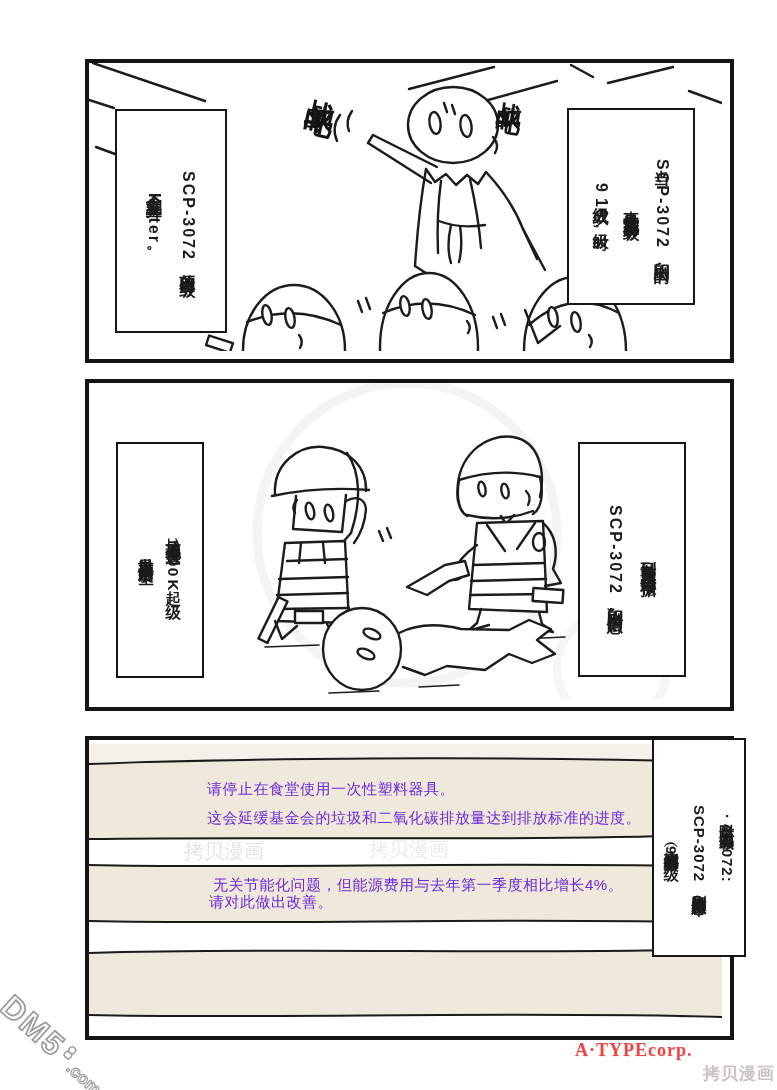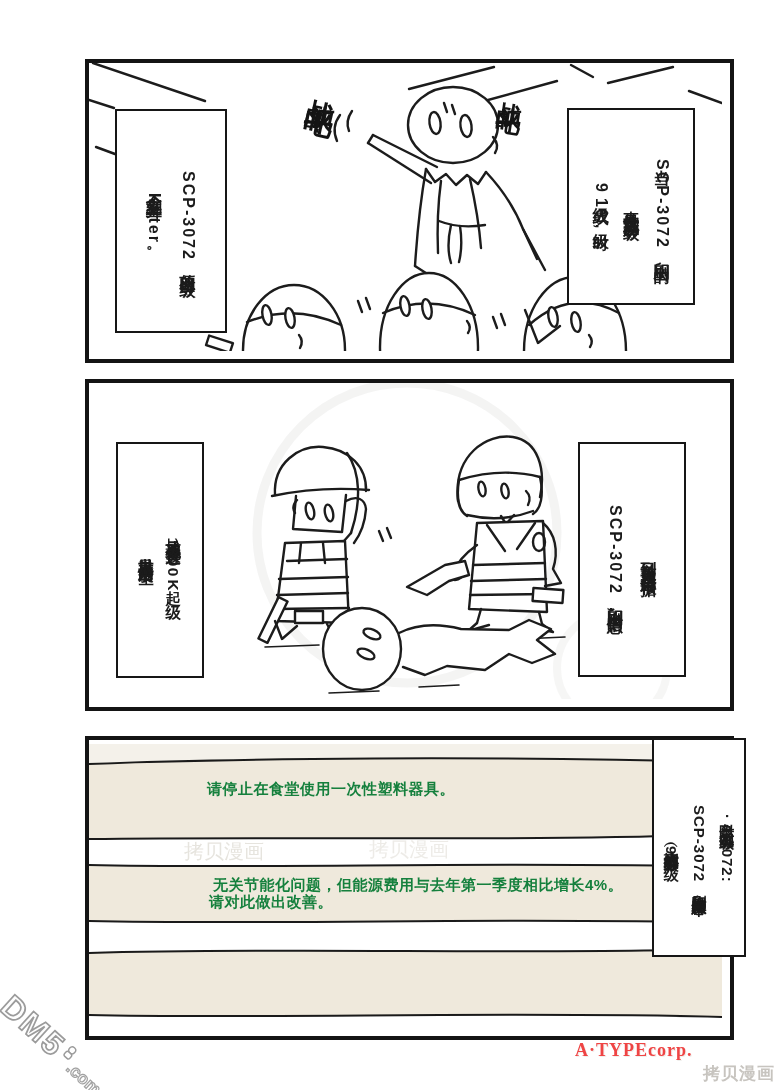--- a/index.html
+++ b/index.html
@@ -9,21 +9,21 @@
   #panel1{left:85px;top:59px;width:641px;height:296px;}
   #panel2{left:85px;top:379px;width:641px;height:324px;}
   #panel3{left:85px;top:736px;width:641px;height:296px;}
   .art{position:absolute;left:0;top:0;}
   .vbox{position:absolute;background:#ffffff;border:2.5px solid #161616;
         display:flex;align-items:center;justify-content:center;box-sizing:border-box;}
   .vtext{writing-mode:vertical-rl;text-orientation:mixed;white-space:pre-line;
          font-weight:600;color:#1b1b1b;text-align:center;letter-spacing:2px;}
   .shout{position:absolute;writing-mode:vertical-rl;text-orientation:mixed;
          font-weight:800;color:#141414;line-height:1;}
-  .memo-line{position:absolute;font-size:15px;font-weight:700;color:#15803d;
+  .memo-line{position:absolute;font-size:15px;font-weight:400;color:#6d28d9;
              letter-spacing:0.5px;white-space:nowrap;line-height:20px;}
   .wm{position:absolute;user-select:none;}
   #wm-dm5{left:18px;top:988px;transform:rotate(42deg);transform-origin:left top;white-space:nowrap;}
   #wm-dm5 .dm5-main{font-size:32px;font-weight:800;letter-spacing:2px;
         color:#fdfdfd;-webkit-text-stroke:1.7px #9b9b9b;}
   #wm-dm5 .dm5-tld{font-size:17px;font-weight:800;
         color:#fdfdfd;-webkit-text-stroke:1.2px #a2a2a2;}
   #wm-atype{left:575px;top:1040px;font-family:"Liberation Serif",serif;font-weight:700;
         font-size:18px;color:#ef4444;letter-spacing:1px;text-shadow:1px 1px 0 #f0efec;}
   #wm-kaobei{left:703px;top:1062px;font-size:17px;font-weight:700;color:#c7c4bf;letter-spacing:1px;}
@@ -203,20 +203,21 @@
           <path d="M0,125 C180,129 420,121 633,127"></path>
           <path d="M0,181 C200,185 430,177 633,183"></path>
           <path d="M0,213 C200,207 430,215 633,209"></path>
           <path d="M0,275 C180,279 420,271 633,277"></path>
         </g>
       </g>
       <text x="95" y="118" font-size="20" fill="#dedbd3" opacity="0.75">拷贝漫画</text>
       <text x="280" y="116" font-size="20" fill="#e2dfd8" opacity="0.6">拷贝漫画</text>
     </svg>
     <div class="memo-line" style="left:118px;top:39px;">请停止在食堂使用一次性塑料器具。</div>
+    <div class="memo-line" style="left:118px;top:68px;">这会延缓基金会的垃圾和二氧化碳排放量达到排放标准的进度。</div>
     <div class="memo-line" style="left:124px;top:135px;">无关节能化问题，但能源费用与去年第一季度相比增长4%。</div>
     <div class="memo-line" style="left:120px;top:144px;margin-top:8px;">请对此做出改善。</div>
     <div class="vbox" style="left:563px;top:-2px;width:94px;height:219px;">
       <div class="vtext" style="font-size:15px;line-height:1.85;letter-spacing:1px;">附录·阅览等级4-3072:
 SCP-3072印刷出的信息样本
 （未达到威胁等级9级）</div>
     </div>
   </section>
 
   <div class="wm" id="wm-dm5">

